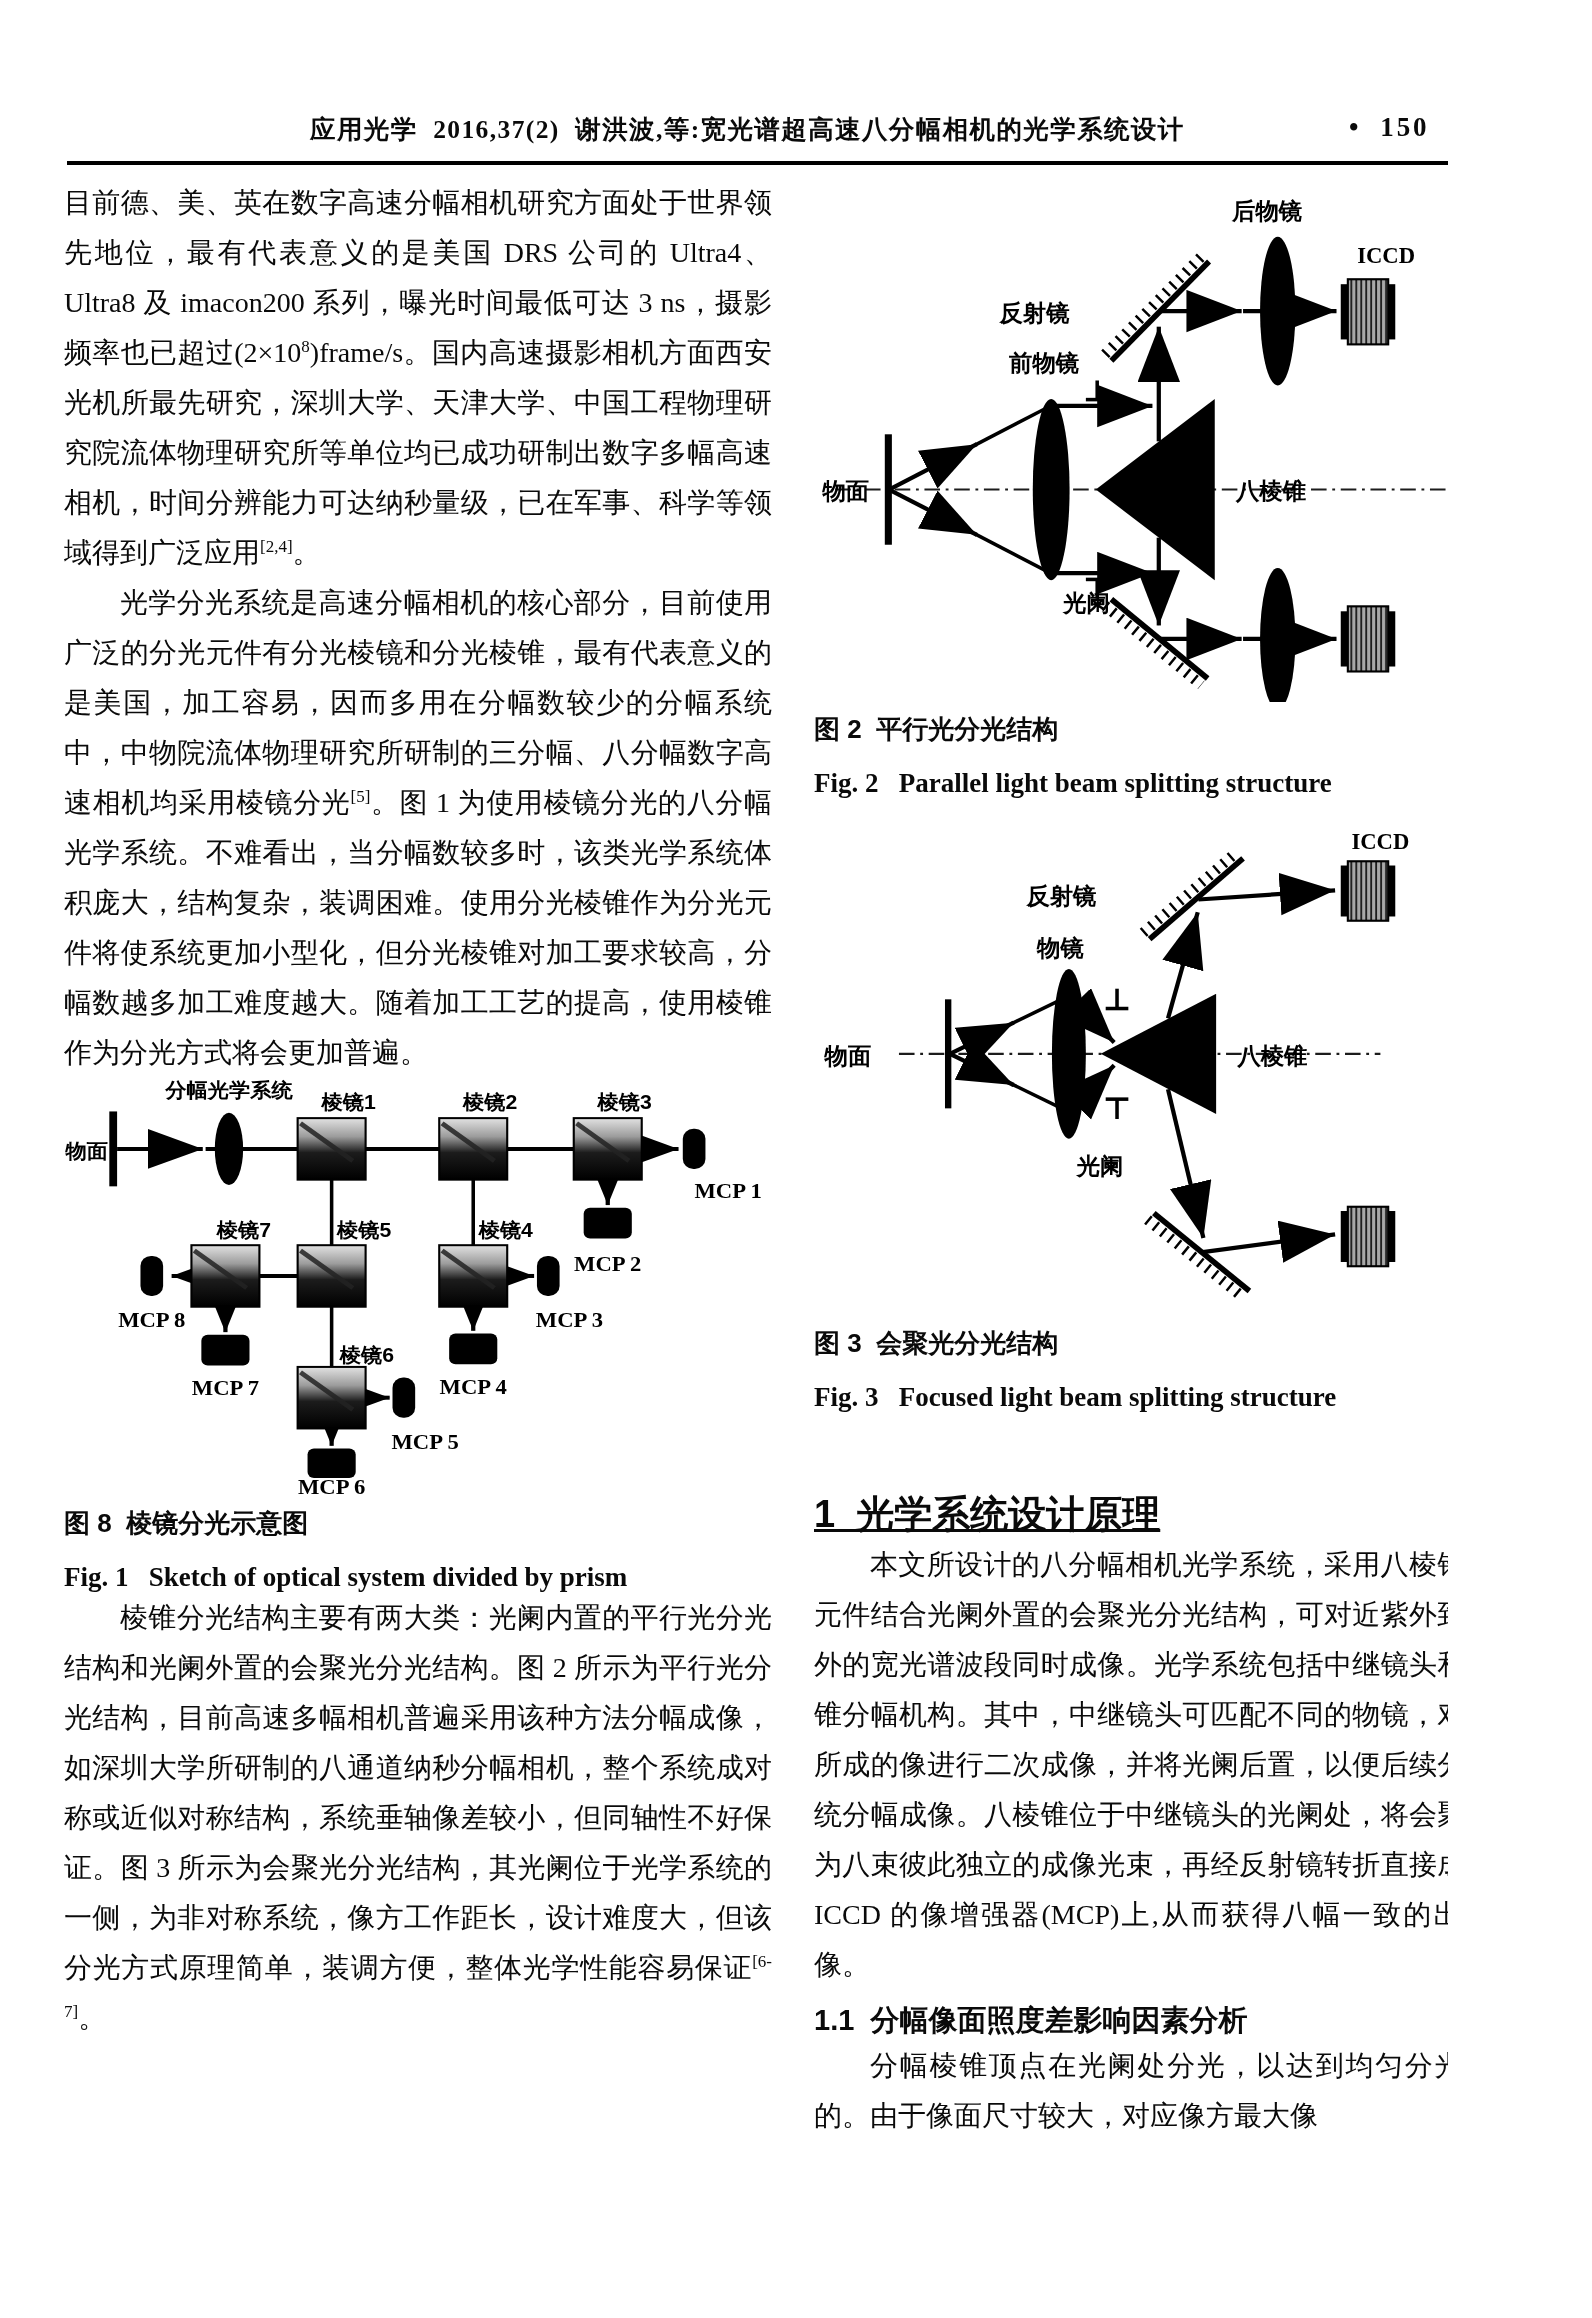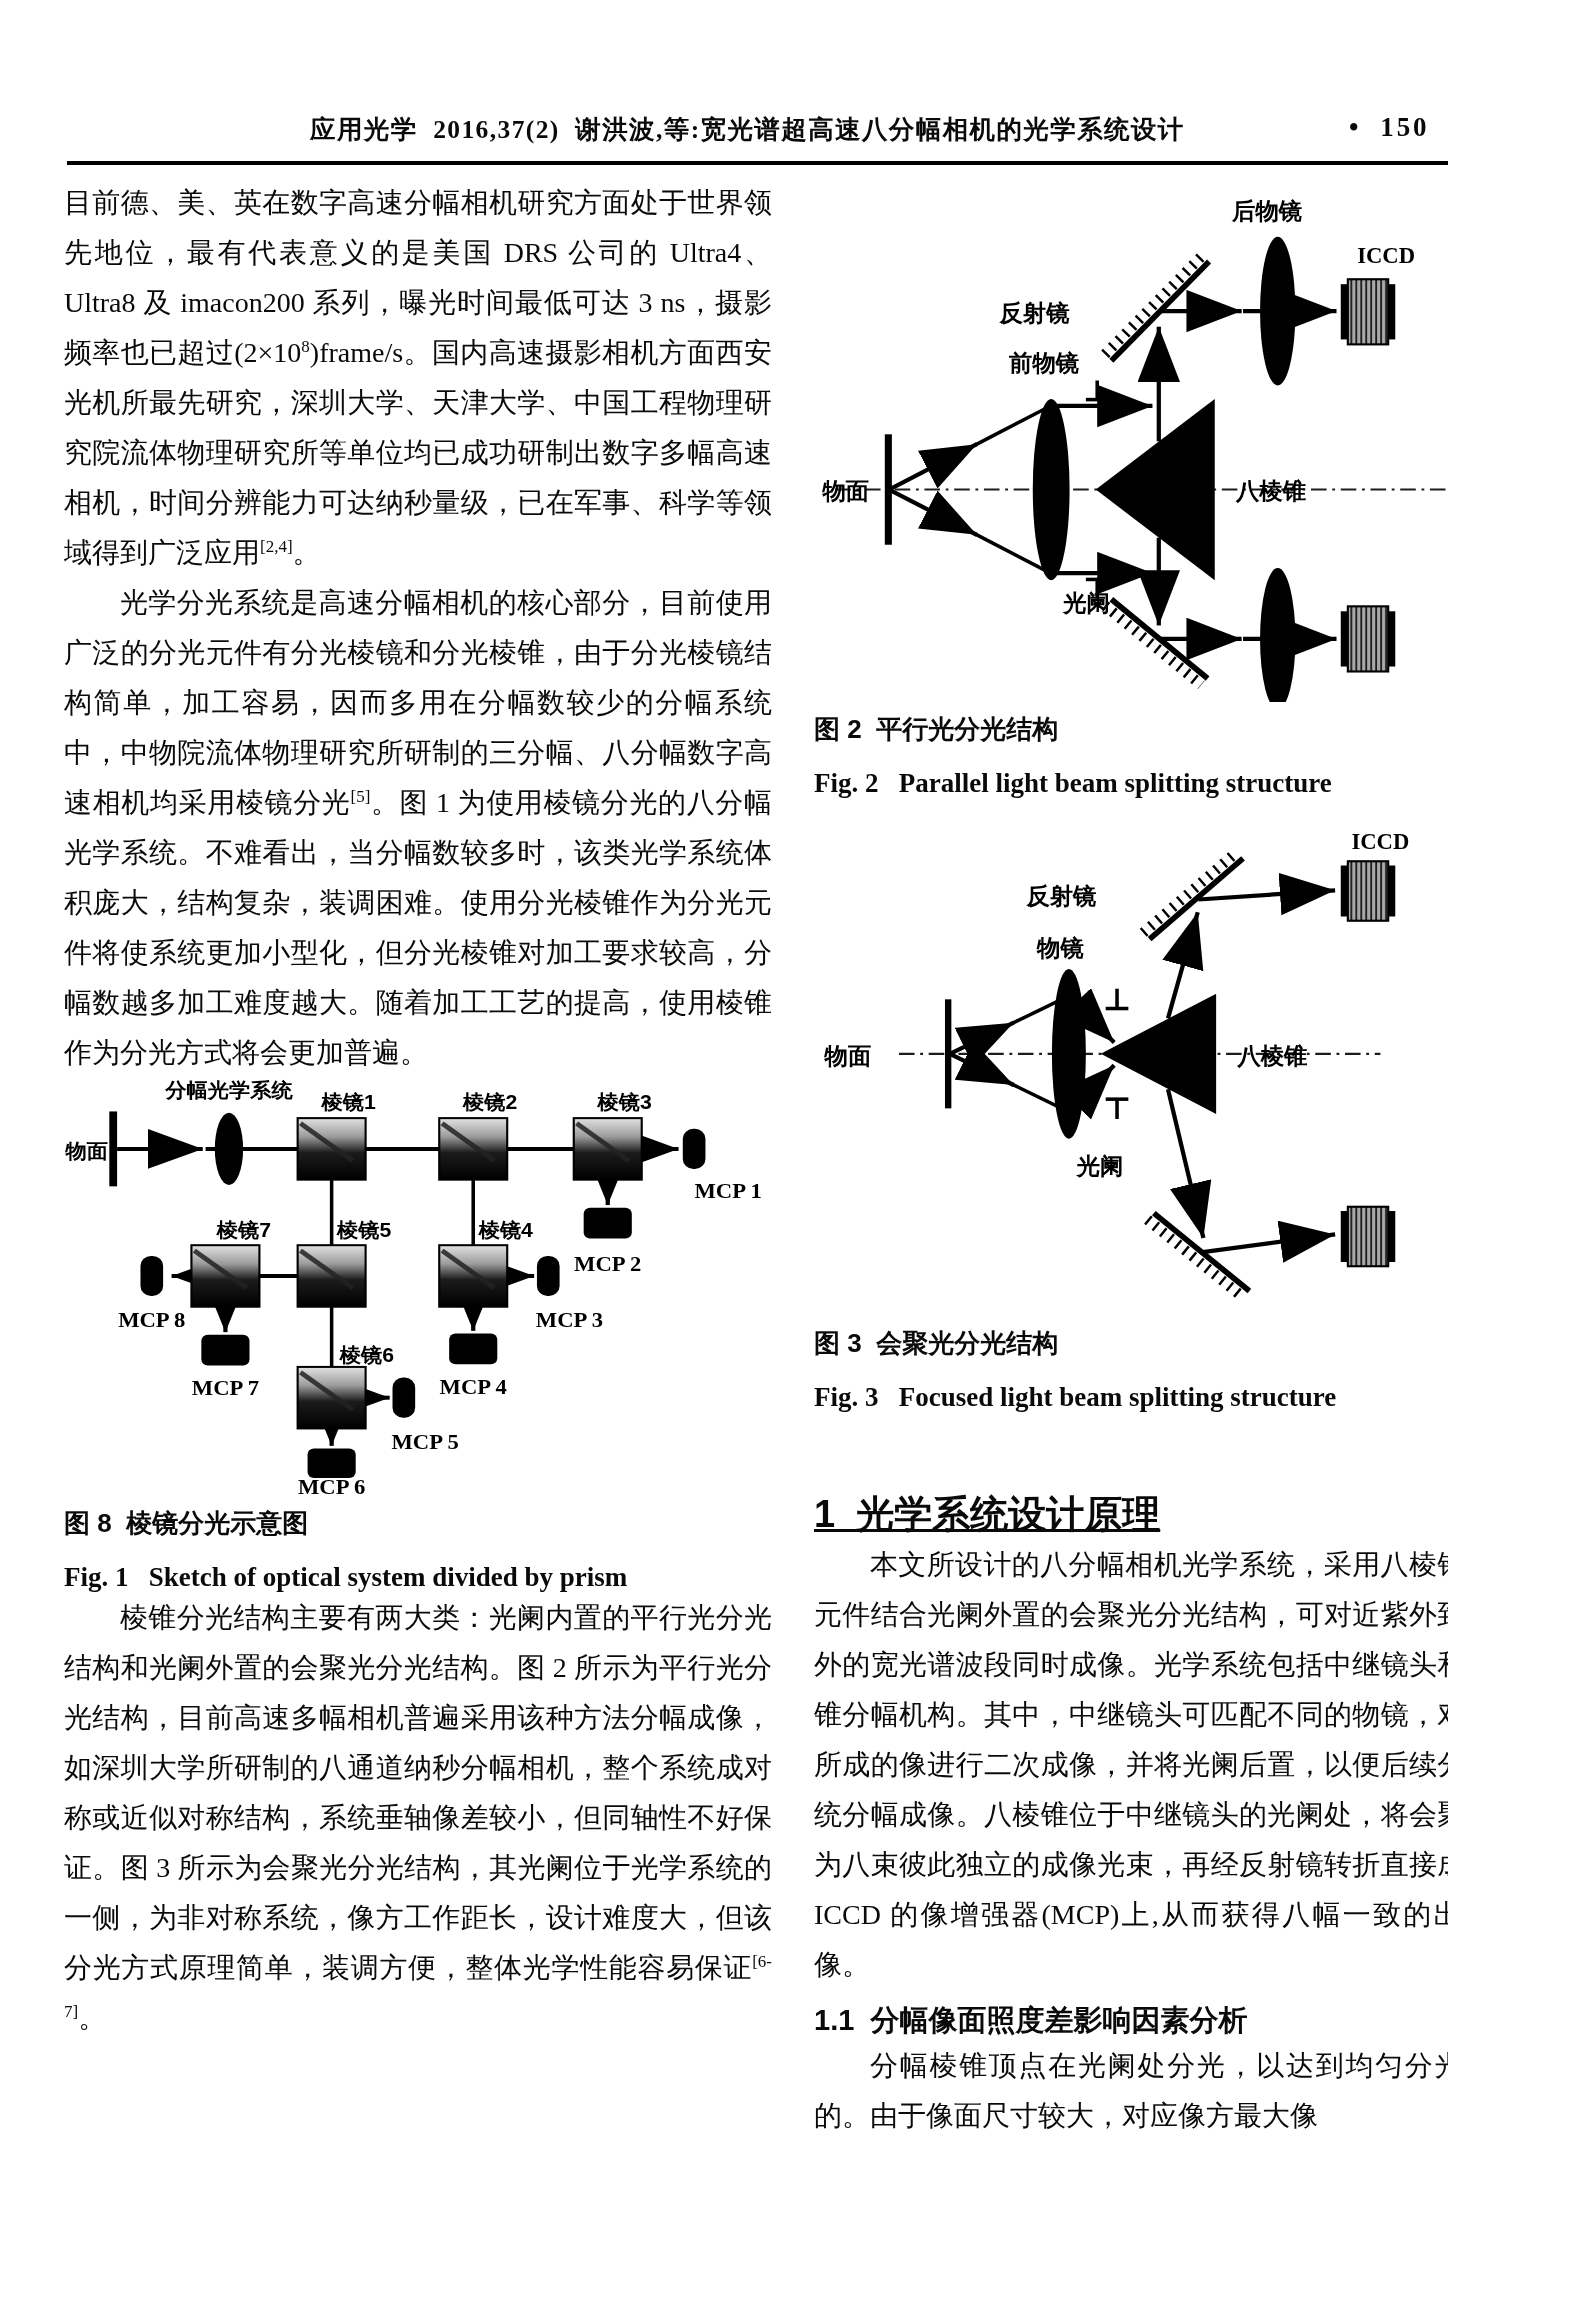--- a/index.html
+++ b/index.html
@@ -42,21 +42,21 @@
 
 <div id="page">
 
   <div class="hdr">应用光学  2016,37(2)  谢洪波,等:宽光谱超高速八分幅相机的光学系统设计</div>
   <div class="pageno">•  150  •</div>
   <div class="rule"></div>
 
   <div id="colL" class="col">
 
     <p class="body para-gap"><span>目前德、美、英在数字高速分幅相机研究方面处于世界领先地位，最有代表意义的是美国 DRS 公司的 Ultra4、Ultra8 及 imacon200 系列，曝光时间最低可达 3 ns，摄影频率也已超过(2×10</span><sup>8</sup><span>)frame/s。国内高速摄影相机方面西安光机所最先研究，深圳大学、天津大学、中国工程物理研究院流体物理研究所等单位均已成功研制出数字多幅高速相机，时间分辨能力可达纳秒量级，已在军事、科学等领域得到广泛应用</span><sup>[2,4]</sup><span>。</span></p>
-    <p class="body ind"><span>光学分光系统是高速分幅相机的核心部分，目前使用广泛的分光元件有分光棱镜和分光棱锥，由于分光棱镜结构简单，加工容易，因而多用在分幅数较少的分幅系统中，中物院流体物理研究所研制的三分幅、八分幅数字高速相机均采用棱镜分光</span><sup>[5]</sup><span>。图 1 为使用棱镜分光的八分幅光学系统。不难看出，当分幅数较多时，该类光学系统体积庞大，结构复杂，装调困难。使用分光棱锥作为分光元件将使系统更加小型化，但分光棱锥对加工要求较高，分幅数越多加工难度越大。随着加工工艺的提高，使用棱锥作为分光方式将会更加普遍。</span></p>
+    <p class="body ind"><span>光学分光系统是高速分幅相机的核心部分，目前使用广泛的分光元件有分光棱镜和分光棱锥，最有代表意义的是美国，加工容易，因而多用在分幅数较少的分幅系统中，中物院流体物理研究所研制的三分幅、八分幅数字高速相机均采用棱镜分光</span><sup>[5]</sup><span>。图 1 为使用棱镜分光的八分幅光学系统。不难看出，当分幅数较多时，该类光学系统体积庞大，结构复杂，装调困难。使用分光棱锥作为分光元件将使系统更加小型化，但分光棱锥对加工要求较高，分幅数越多加工难度越大。随着加工工艺的提高，使用棱锥作为分光方式将会更加普遍。</span></p>
 
     <svg class="fig" width="708" height="418" viewBox="0 0 1000 625" preserveAspectRatio="none">
       <defs>
         <marker id="ar1" markerWidth="15" markerHeight="12" refX="13" refY="5" orient="auto">
           <path d="M0,0L13,5L0,10Z" fill="#000"></path>
         </marker>
         <linearGradient id="pg" x1="0" y1="0" x2="0" y2="1">
           <stop offset="0" stop-color="#e2e2e2"></stop>
           <stop offset="0.30" stop-color="#9c9c9c"></stop>
           <stop offset="0.56" stop-color="#1c1c1c"></stop>

